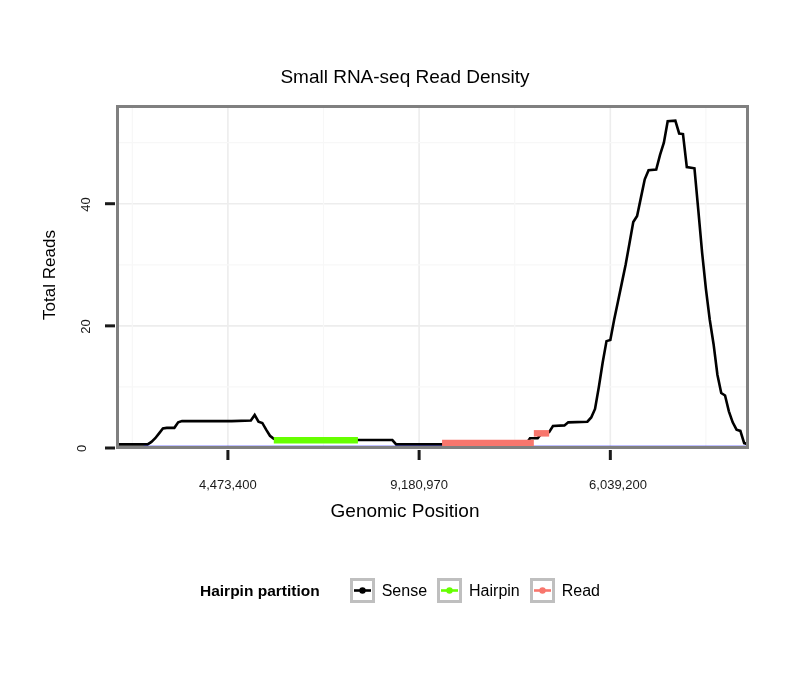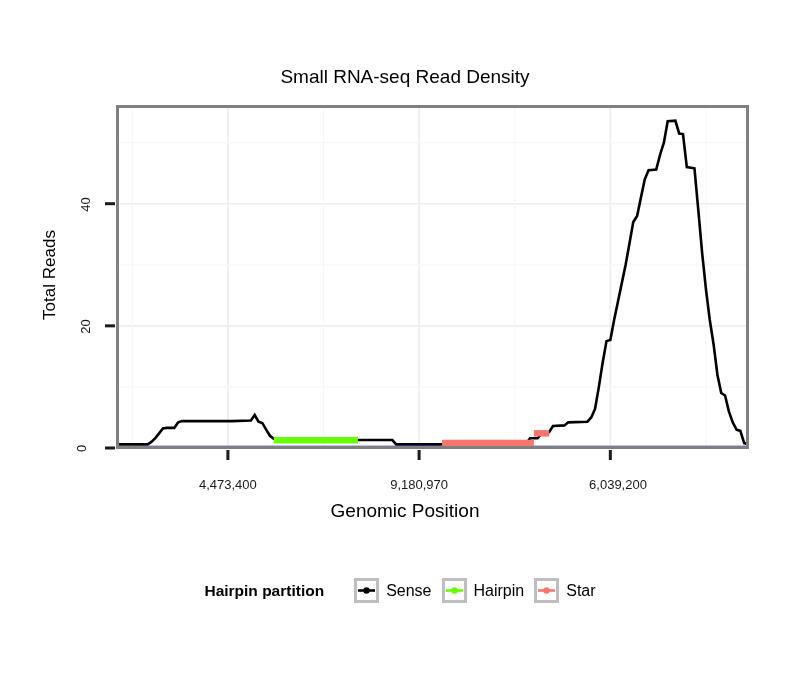--- a/index.html
+++ b/index.html
@@ -203,18 +203,18 @@
           </div>
           <div class="legend-label">Hairpin</div>
         </div>
         <div class="legend-item">
           <div class="legend-key">
             <svg width="19" height="19">
               <line x1="1" x2="18" y1="9.5" y2="9.5" stroke="#f8766d" stroke-width="2.6"></line>
               <circle cx="9.5" cy="9.5" r="3.2" fill="#f8766d"></circle>
             </svg>
           </div>
-          <div class="legend-label">Star</div>
+          <div class="legend-label">Read</div>
         </div>
       </div>
   </div>
 
 </div>
 
 </body></html>

